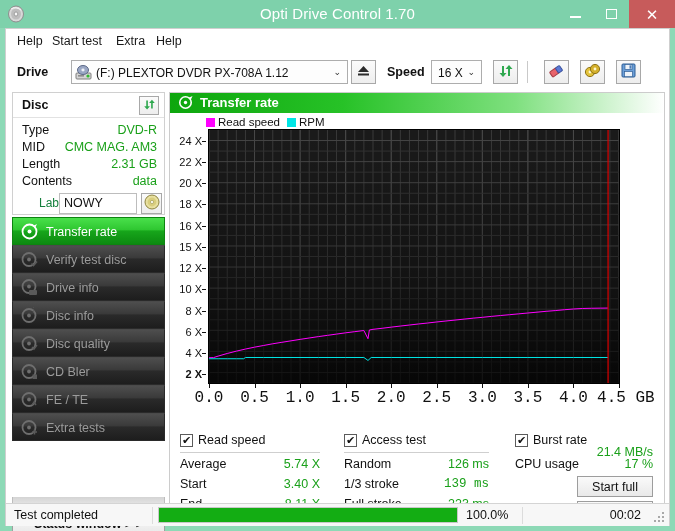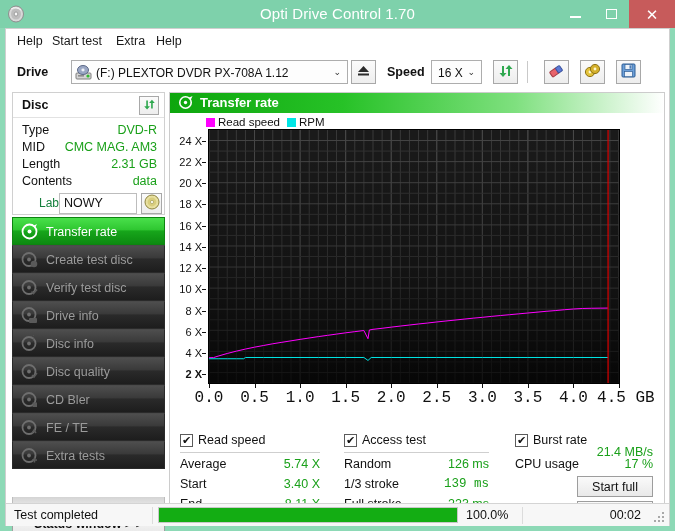--- a/index.html
+++ b/index.html
@@ -434,30 +434,20 @@
     <div class="navlist">
       <div class="navitem active">
         <span class="nicon">
           <svg width="17" height="17" viewBox="0 0 17 17">
             <ellipse cx="8.5" cy="8.5" rx="7" ry="7" fill="none" stroke="#ffffff" stroke-width="1.8"></ellipse>
             <ellipse cx="8.5" cy="8.5" rx="2" ry="2" fill="#ffffff"></ellipse>
             <path d="M12 3 L16 1 L14 5 Z" fill="#ffffff"></path>
           </svg>
         </span>
         <span class="nlabel">Transfer rate</span>
-      </div>
-      <div class="navitem">
-        <span class="nicon">
-          <svg width="17" height="17" viewBox="0 0 17 17">
-            <ellipse cx="8" cy="8.5" rx="6.5" ry="6.5" fill="none" stroke="#6e6e6e" stroke-width="1.8"></ellipse>
-            <ellipse cx="8" cy="8.5" rx="1.9" ry="1.9" fill="#6e6e6e"></ellipse>
-            <circle cx="13" cy="13" r="3.3" fill="#5a5a5a"></circle>
-          </svg>
-        </span>
-        <span class="nlabel">Create test disc</span>
       </div>
       <div class="navitem">
         <span class="nicon">
           <svg width="17" height="17" viewBox="0 0 17 17">
             <ellipse cx="8" cy="8.5" rx="6.5" ry="6.5" fill="none" stroke="#6e6e6e" stroke-width="1.8"></ellipse>
             <ellipse cx="8" cy="8.5" rx="1.9" ry="1.9" fill="#6e6e6e"></ellipse>
             <path d="M10.5 12.5 L12.5 14.5 L16 10.5" stroke="#5a5a5a" stroke-width="1.6" fill="none"></path>
           </svg>
         </span>
         <span class="nlabel">Verify test disc</span>
@@ -556,21 +546,21 @@
             <div class="ylab" style="top: 224.125px;">4 X</div>
             <div class="ytick" style="top: 224.125px;"></div>
             <div class="ylab" style="top: 202.875px;">6 X</div>
             <div class="ytick" style="top: 202.875px;"></div>
             <div class="ylab" style="top: 181.625px;">8 X</div>
             <div class="ytick" style="top: 181.625px;"></div>
             <div class="ylab" style="top: 160.375px;">10 X</div>
             <div class="ytick" style="top: 160.375px;"></div>
             <div class="ylab" style="top: 139.125px;">12 X</div>
             <div class="ytick" style="top: 139.125px;"></div>
-            <div class="ylab" style="top: 117.875px;">14 X</div>
+            <div class="ylab" style="top: 117.875px;">15 X</div>
             <div class="ytick" style="top: 117.875px;"></div>
             <div class="ylab" style="top: 96.625px;">16 X</div>
             <div class="ytick" style="top: 96.625px;"></div>
             <div class="ylab" style="top: 75.375px;">18 X</div>
             <div class="ytick" style="top: 75.375px;"></div>
             <div class="ylab" style="top: 54.125px;">20 X</div>
             <div class="ytick" style="top: 54.125px;"></div>
             <div class="ylab" style="top: 32.875px;">22 X</div>
             <div class="ytick" style="top: 32.875px;"></div>
             <div class="ylab" style="top: 11.625px;">24 X</div>

